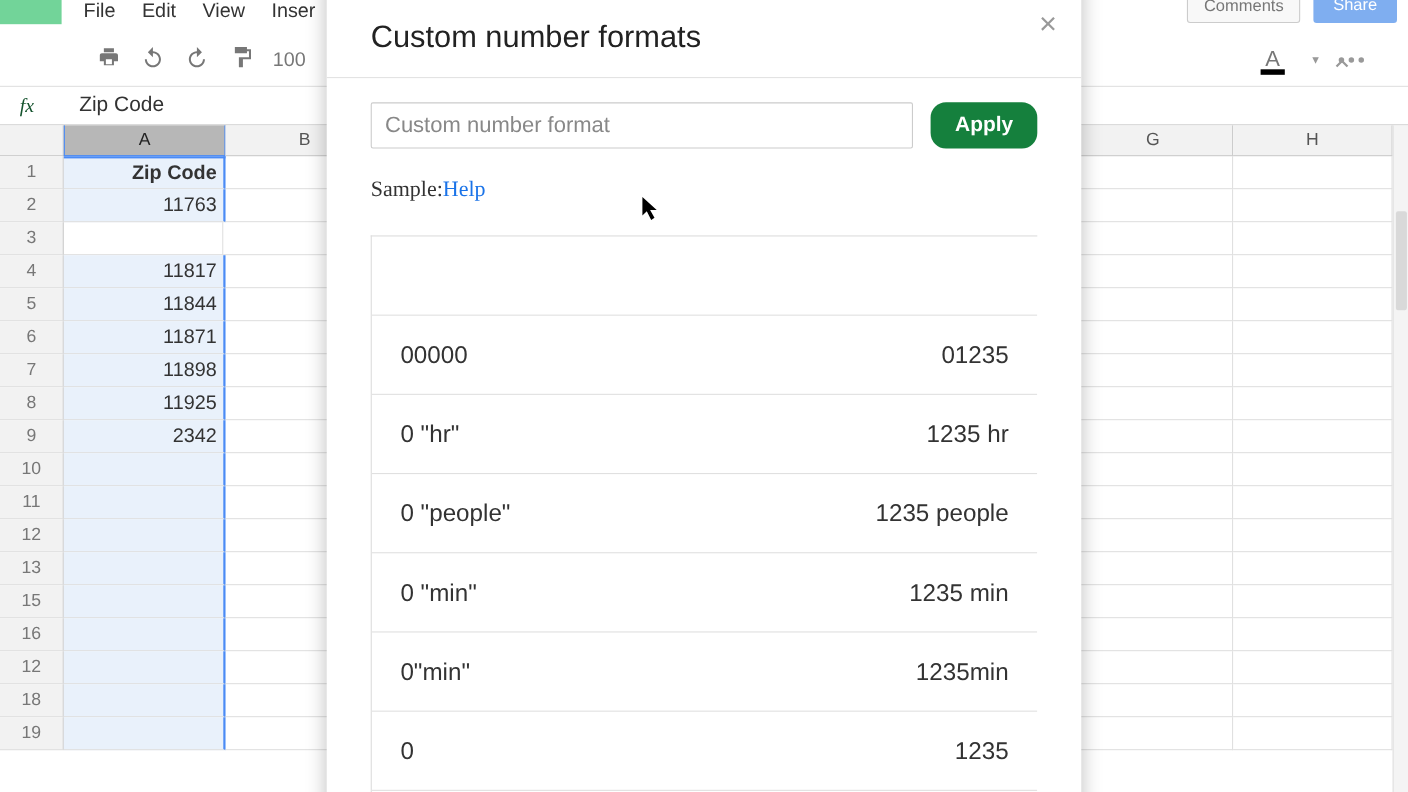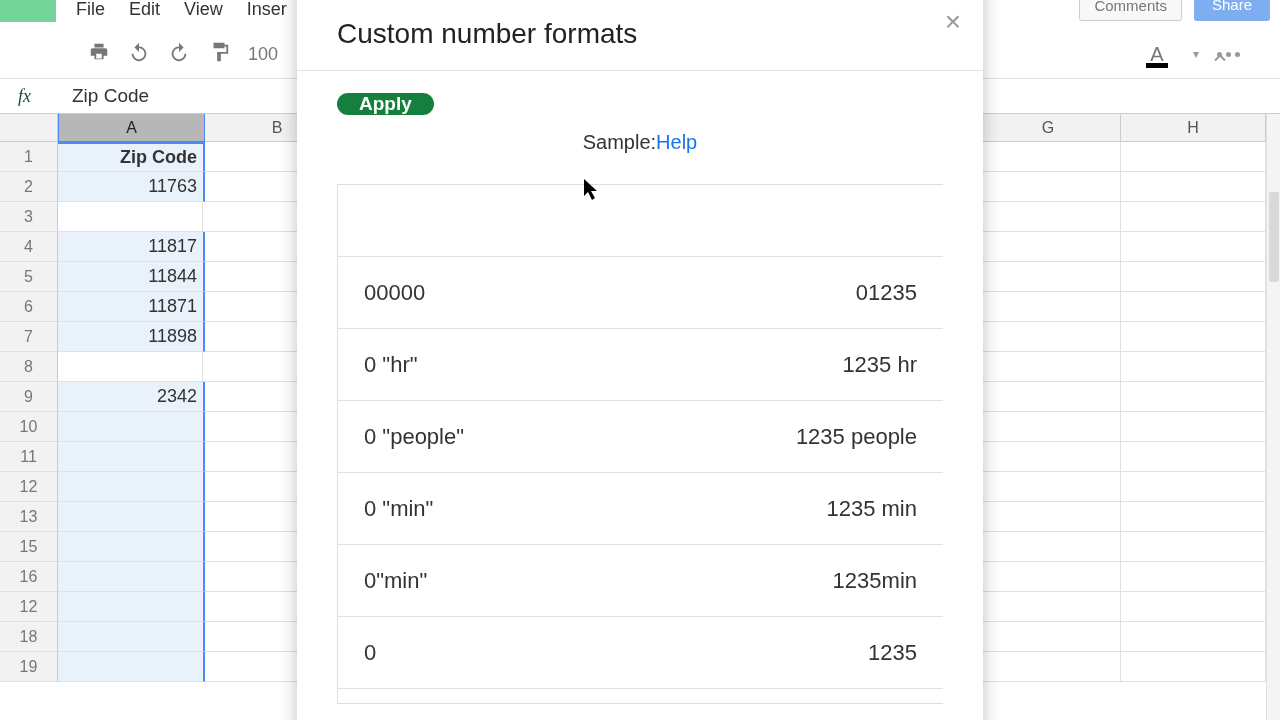--- a/index.html
+++ b/index.html
@@ -234,23 +234,24 @@
   color: #fff;
   border: none;
   padding: 0 22px;
   font-size: 19px;
   font-weight: bold;
   border-radius: 14px;
   cursor: pointer;
 }
 .sample-row {
   display: flex;
-  justify-content: center;
-  margin-top: 16px;
+  justify-content: flex-start;
+  margin-top: 26px;
   font-size: 20px;
+  font-family: Liberation Serif, serif;
 }
 .sample-label { color: #333; }
 .help-link { color: #1a73e8; cursor: pointer; }
 .format-list {
   margin-top: 30px;
   border: 1px solid #ddd;
   border-right: none;
   height: 520px;
   overflow-y: auto;
   position: relative;
@@ -418,20 +419,21 @@
       <div class="row">
         <div class="rh">7</div>
         <div class="cell colA">11898</div>
         <div class="cell" style="width: 145px;"></div>
         <div class="cell" style="flex: 1 1 0%;"></div>
         <div class="cell colG"></div>
         <div class="cell colH"></div>
       </div>
       <div class="row">
         <div class="rh">8</div>
+        <div class="cell colA">11925</div>
         <div class="cell" style="width: 145px;"></div>
         <div class="cell" style="flex: 1 1 0%;"></div>
         <div class="cell colG"></div>
         <div class="cell colH"></div>
       </div>
       <div class="row">
         <div class="rh">9</div>
         <div class="cell colA">2342</div>
         <div class="cell" style="width: 145px;"></div>
         <div class="cell" style="flex: 1 1 0%;"></div>
@@ -517,20 +519,21 @@
   <div class="vscroll-thumb"></div>
 </div>
 
 <div class="dialog">
   <div class="dialog-header">
     <span>Custom number formats</span>
     <span class="close-x">×</span>
   </div>
   <div class="dialog-body">
     <div class="input-row">
+      <input class="format-input" placeholder="Custom number format" style="">
       <button class="apply-btn">Apply</button>
     </div>
     <div class="sample-row">
       <span class="sample-label">Sample:</span>
       <span class="help-link">Help</span>
     </div>
     <div class="format-list" id="format-list">
         <div class="format-item blank">
           <span></span>
           <span></span>

